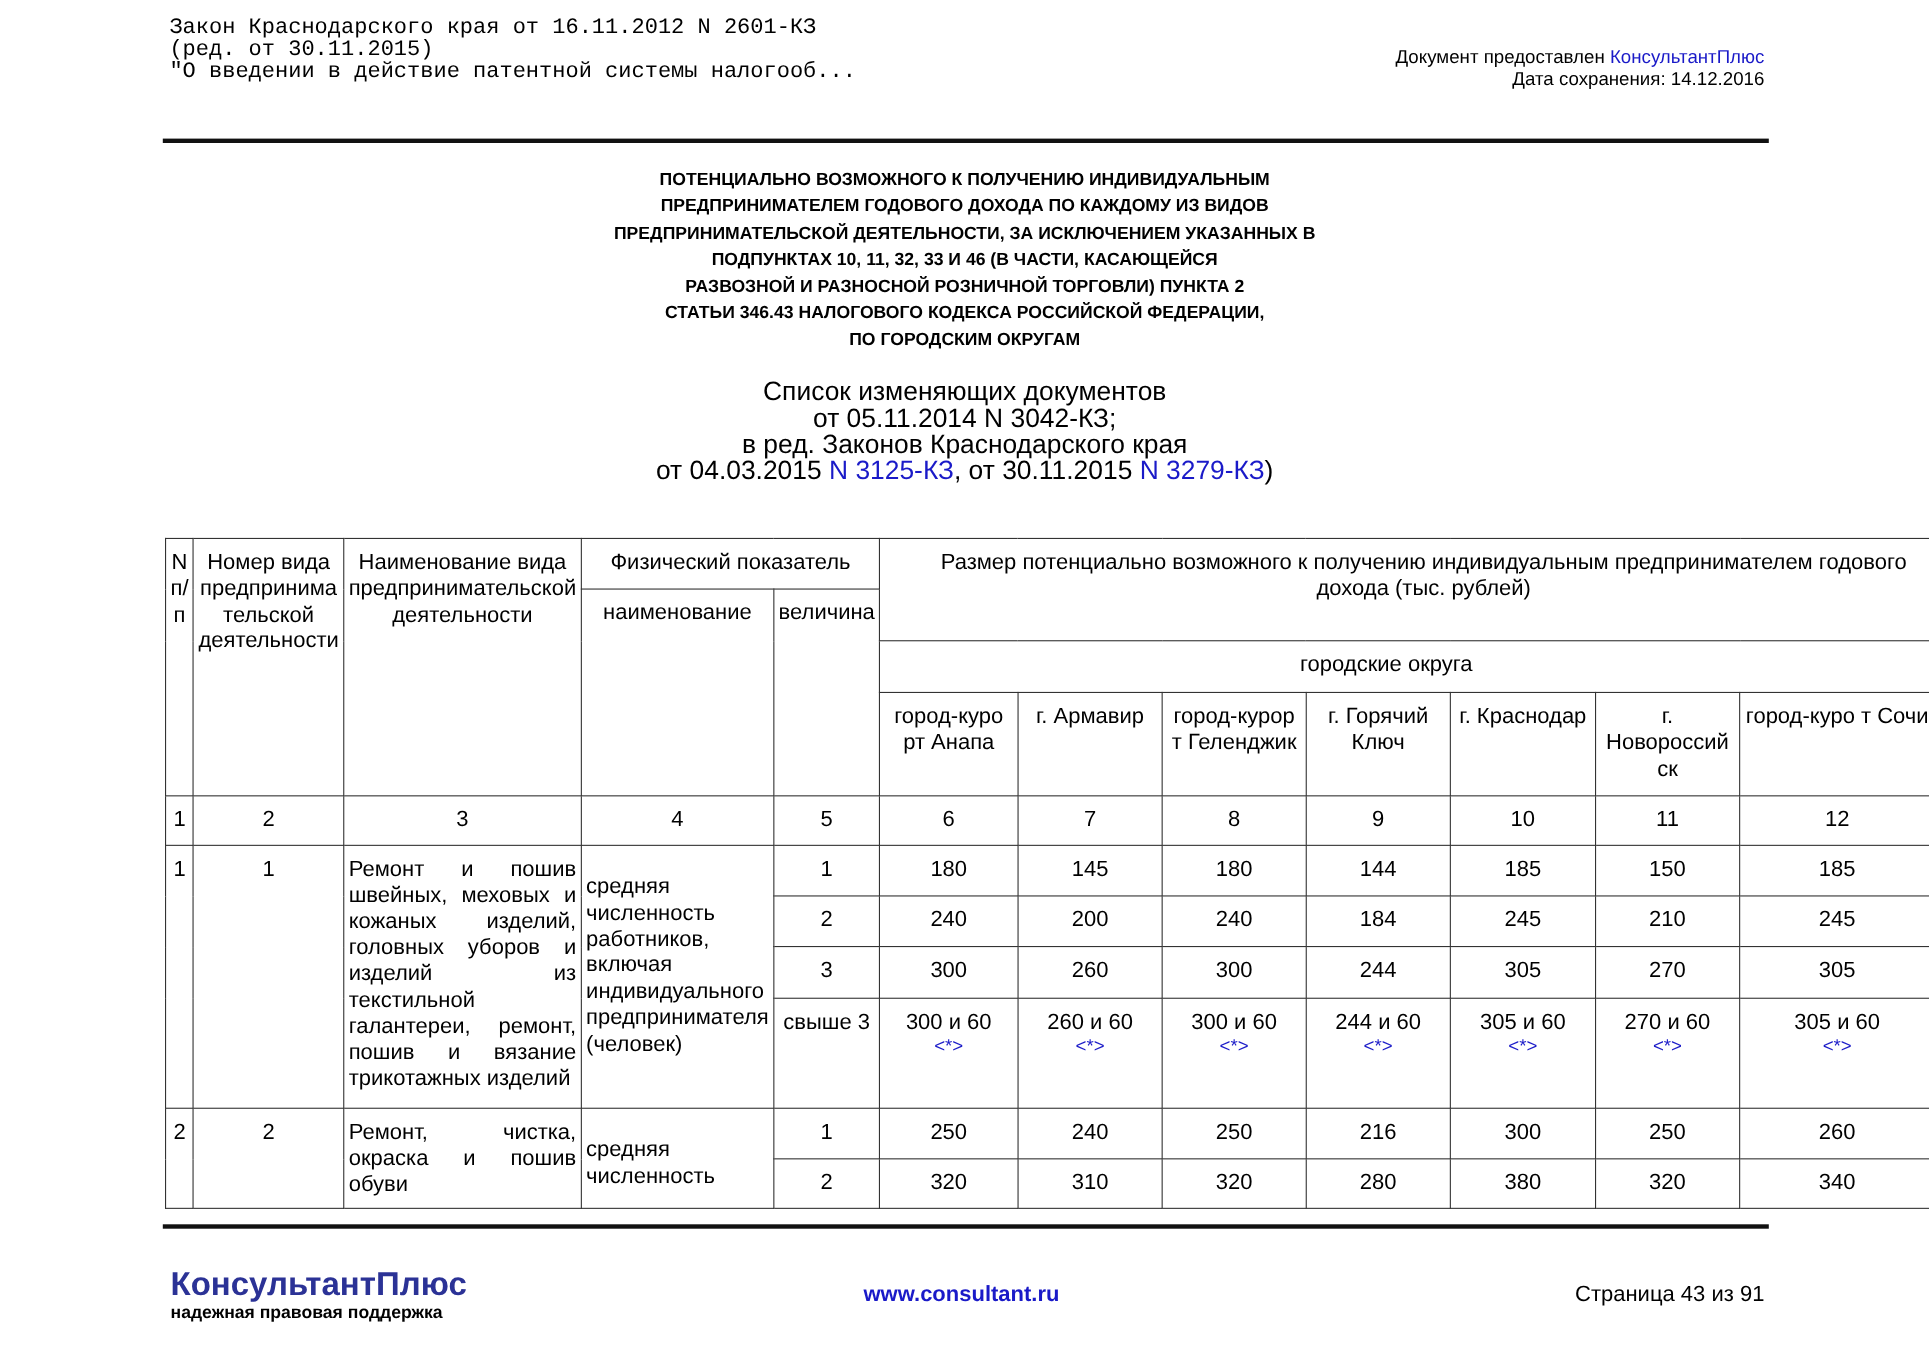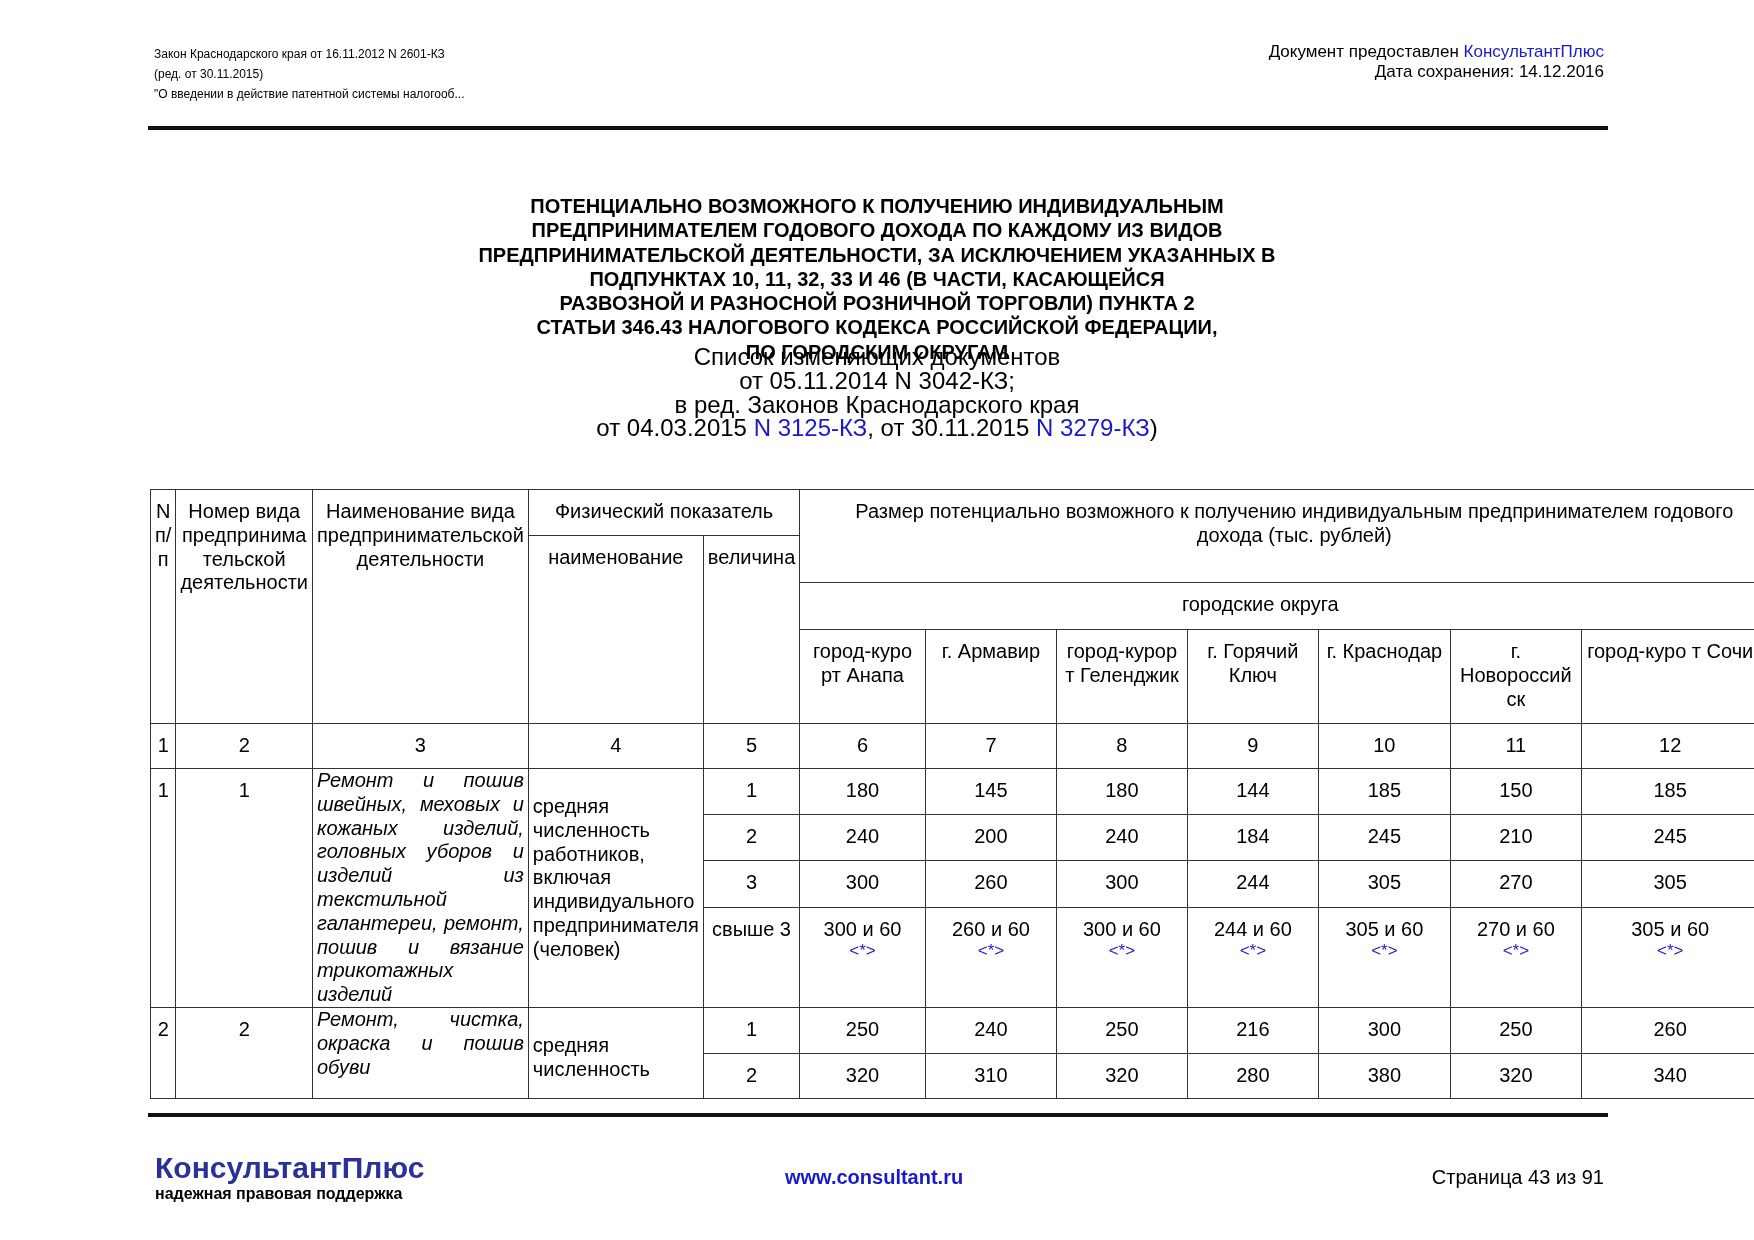--- a/index.html
+++ b/index.html
@@ -1,32 +1,32 @@
 <!DOCTYPE html>
 <html><head>
 <meta charset="utf-8">
 <style>
   html, body { margin:0; padding:0; background:#fff; }
   body { width:1754px; height:1240px; position:relative; overflow:hidden;
          font-family:"Liberation Sans", sans-serif; color:#000; }
   .abs { position:absolute; }
-  .hdr-left { left:154px; top:44px; font-size:12px; line-height:20px; }
+  .hdr-left { left:154px; top:16px; font-size:20px; line-height:20px;font-family:Liberation Mono, monospace; }
   .hdr-right { right:150px; top:42px; font-size:17px; line-height:20px; text-align:right; }
   .blue { color:#1a1ac8; }
   .rule { position:absolute; left:148px; width:1460px; height:4px; background:#111; }
   .title { left:0; width:1754px; top:152px; text-align:center; font-weight:bold;
-           font-size:20px; line-height:24.3px;margin-top:42px; }
+           font-size:16px; line-height:24.3px; }
   .changes { left:0; width:1754px; top:345px; text-align:center; font-size:24px; line-height:23.8px; }
   .tbl-wrap { position:absolute; left:150px; top:489px; }
   table { border-collapse:collapse; table-layout:fixed; font-size:20px; }
   td { border:1.6px solid #333; vertical-align:top; text-align:center; padding:0 4px;
        line-height:23.8px; overflow:hidden; }
   td.hd { padding-top:10px; }
   td.num { padding-top:10px; }
-  td.just { text-align:justify; text-align-last:left; padding-top:0;font-style:italic; }
+  td.just { text-align:justify; text-align-last:left; padding-top:10px; }
   td.left { text-align:left; padding-top:26px; }
   .note { color:#1a1ac8; font-size:17px; display:block; line-height:18px; }
   .logo { left:155px; top:1152px; }
   .logo-name { font-size:30px; font-weight:bold; color:#2b3296; line-height:32px; }
   .logo-tag { font-size:16px; font-weight:bold; line-height:20px; }
   .site { left:785px; top:1166px; font-size:20px; font-weight:bold; color:#1a1ac8; }
   .page { right:150px; top:1166px; font-size:20px; }
 </style>
 </head>
 <body>

